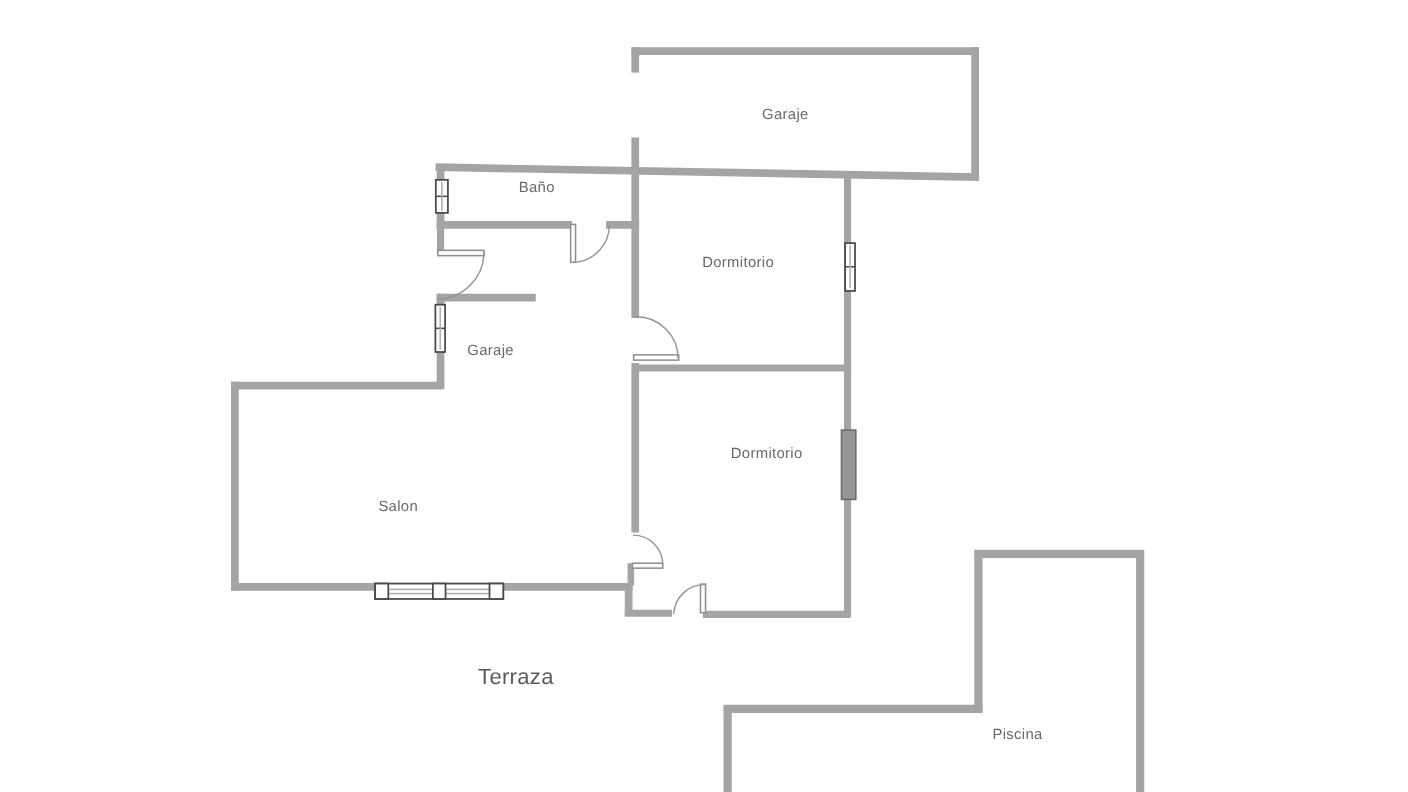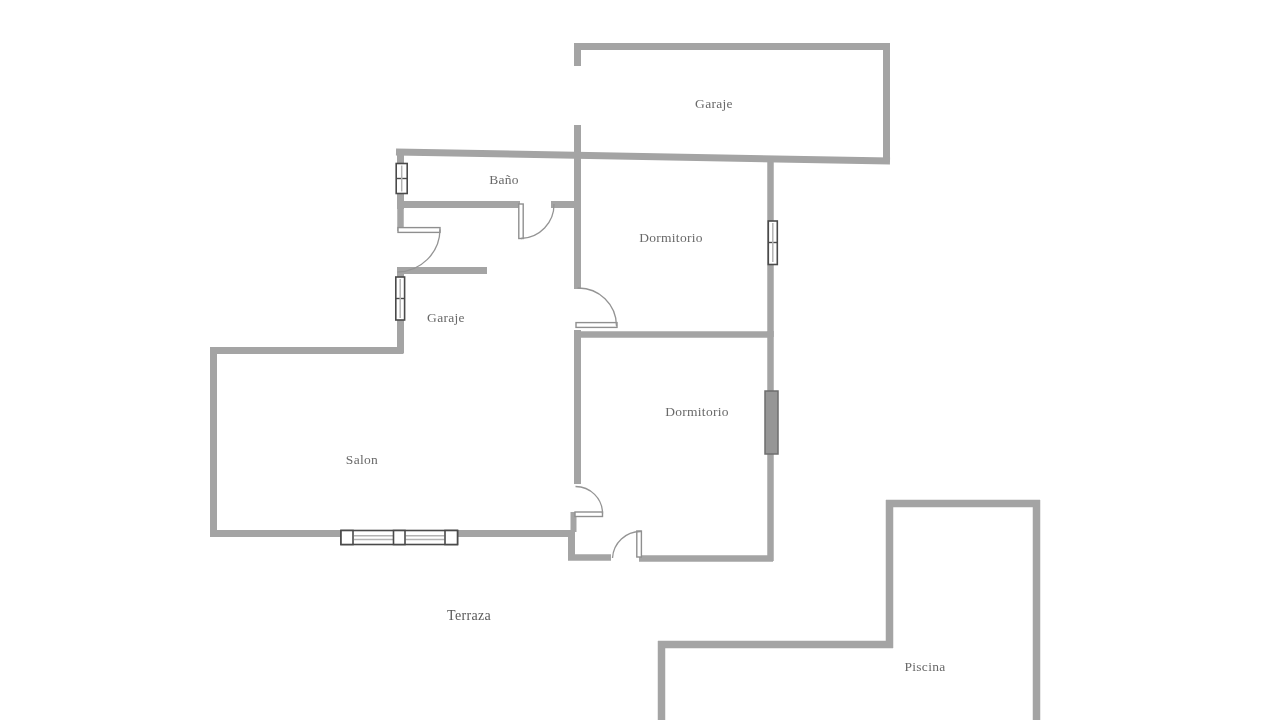--- a/index.html
+++ b/index.html
@@ -2,31 +2,31 @@
 <html style="--wall: #a4a4a4; --door: #8f8f8f; --arc: #949494; --window-frame: #4a4a4a; --window-glass: #b3b3b3; --label: #696969; --label-large: #5a5a5a; --background: #ffffff;"><head>
 <meta charset="utf-8">
 <style>
   :root{
     --wall:#a4a4a4; --door:#8f8f8f; --arc:#949494;
     --window-frame:#4a4a4a; --window-glass:#b3b3b3;
     --label:#696969; --label-large:#5a5a5a; --background:#ffffff;
   }
   html,body{margin:0;padding:0;background:var(--background);}
   #plan{position:relative;width:1256px;height:720px;background:var(--background);
-        font-family:Liberation Serif, serif;overflow:hidden;}
+        font-family:Liberation Sans, sans-serif;overflow:hidden;}
   #plan svg{position:absolute;left:0;top:0;}
   .wall{stroke:var(--wall);fill:none;}
   .leaf{fill:#ffffff;stroke:var(--door);stroke-width:1.4;}
   .swing{fill:none;stroke:var(--arc);stroke-width:1.3;}
   .win{fill:#ffffff;stroke:var(--window-frame);stroke-width:1.6;}
   .win-div{stroke:var(--window-frame);stroke-width:1.4;}
   .glass{stroke:var(--window-glass);stroke-width:1.5;}
   .room-label{position:absolute;transform:translate(-50%,-50%);
       font-size:13.5px;color:var(--label);white-space:nowrap;letter-spacing:.3px;}
-  .room-label.large{font-size:14px;color:var(--label-large);}
+  .room-label.large{font-size:20px;color:var(--label-large);}
 </style>
 </head>
 <body>
 
 <div id="plan">
   <svg width="1280" height="720" viewBox="0 0 1280 720">
 
     <g>
       <line class="wall" stroke-width="7" x1="574" y1="46.5" x2="890" y2="46.5"></line>
       <line class="wall" stroke-width="7" x1="886.5" y1="43" x2="886.5" y2="158"></line>
@@ -122,20 +122,20 @@
     <g>
       <line class="wall" stroke-width="7.5" x1="886" y1="503.5" x2="1040" y2="503.5"></line>
       <line class="wall" stroke-width="7.5" x1="1036.5" y1="500" x2="1036.5" y2="720"></line>
       <line class="wall" stroke-width="7.5" x1="889.5" y1="500" x2="889.5" y2="648"></line>
       <line class="wall" stroke-width="7.5" x1="658" y1="644.5" x2="893" y2="644.5"></line>
       <line class="wall" stroke-width="7.5" x1="661.5" y1="641" x2="661.5" y2="720"></line>
     </g>
   </svg>
 
   <div class="room-label" style="left: 714px; top: 104px;">Garaje</div>
-  <div class="room-label" style="left: 488px; top: 180px; margin-left: 16px;">Baño</div>
+  <div class="room-label" style="left: 488px; top: 170px;">Baño</div>
   <div class="room-label" style="left: 671px; top: 238px;">Dormitorio</div>
   <div class="room-label" style="left: 446px; top: 318px;">Garaje</div>
   <div class="room-label" style="left: 362px; top: 460px;">Salon</div>
   <div class="room-label" style="left: 697px; top: 412px;">Dormitorio</div>
   <div class="room-label large" style="left: 469px; top: 616px;">Terraza</div>
   <div class="room-label" style="left: 925px; top: 667px; text-align: right;">Piscina</div>
 </div>
 
 </body></html>

